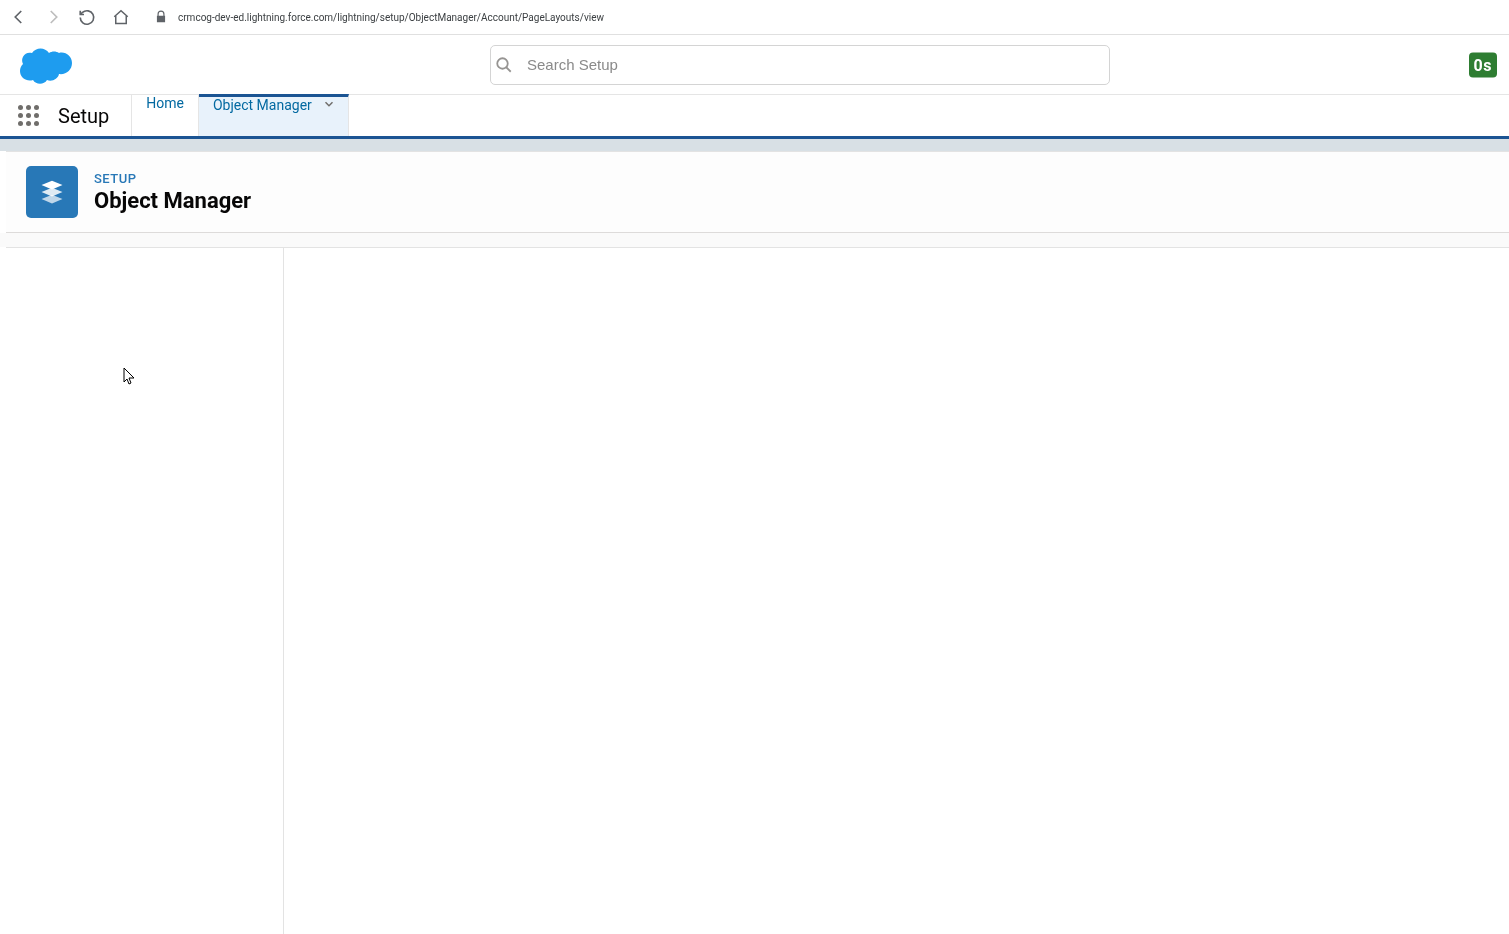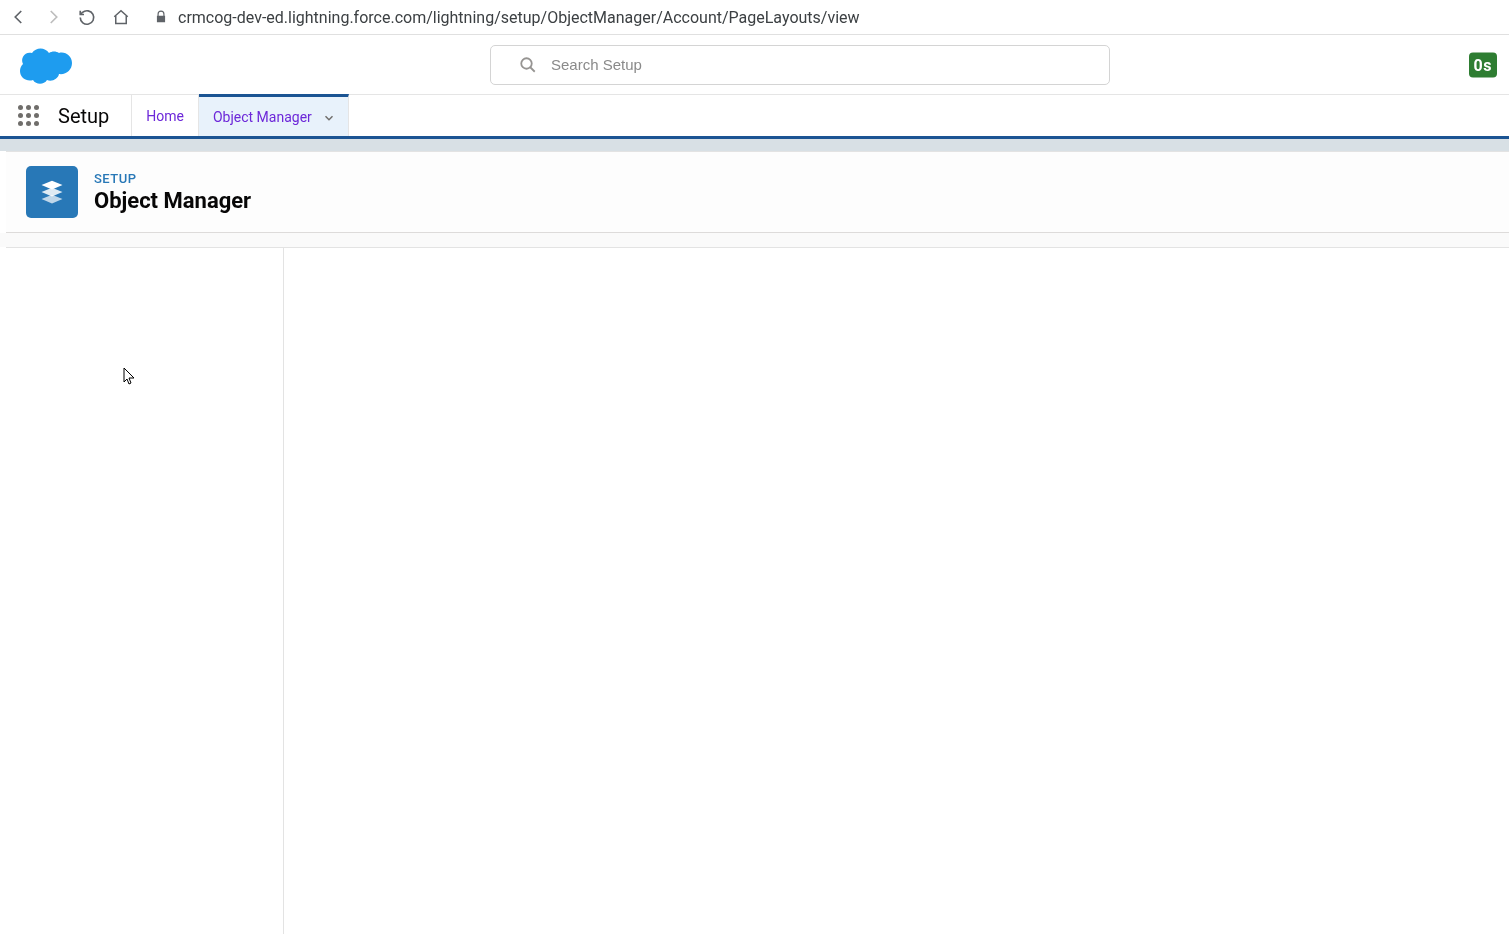--- a/index.html
+++ b/index.html
@@ -44,21 +44,21 @@
     }
     .lock-icon {
       color: #5f6368;
       width: 14px;
       height: 14px;
       display: flex;
       align-items: center;
       justify-content: center;
     }
     .url-text {
-      font-size: 16px;
+      font-size: 10px;
       color: #3c4043;
     }
 
     
     .app-header {
       height: 60px;
       background: #ffffff;
       display: flex;
       align-items: center;
       padding: 0 10px;
@@ -72,21 +72,21 @@
     }
     .search-wrap {
       position: absolute;
       left: 490px;
       width: 620px;
       height: 40px;
       border: 1px solid #d4d4d4;
       border-radius: 5px;
       display: flex;
       align-items: center;
-      padding: 0 28px;
+      padding: 0 4px;
       gap: 14px;
       background: #fff;
     }
     .search-wrap .search-icon {
       color: #969492;
       width: 18px;
       height: 18px;
     }
     .search-input {
       border: none;
@@ -141,24 +141,23 @@
     .context-name {
       display: flex;
       align-items: center;
       font-size: 20px;
       color: #080707;
       padding: 0 22px 0 8px;
       border-right: 1px solid #e5e5e5;
     }
     .tab {
       display: flex;
-      align-items: center;
       padding: 0 14px;
       font-size: 14px;
-      color: #6d28d9;
+      color: #0369a1;
       border-right: 1px solid #e5e5e5;
       gap: 10px;
       position: relative;
     }
     .tab.active {
       background: #e8f2fb;
       border-top: 3px solid #1b5493;
       margin-top: -1px;
     }
     .tab .chevron {

